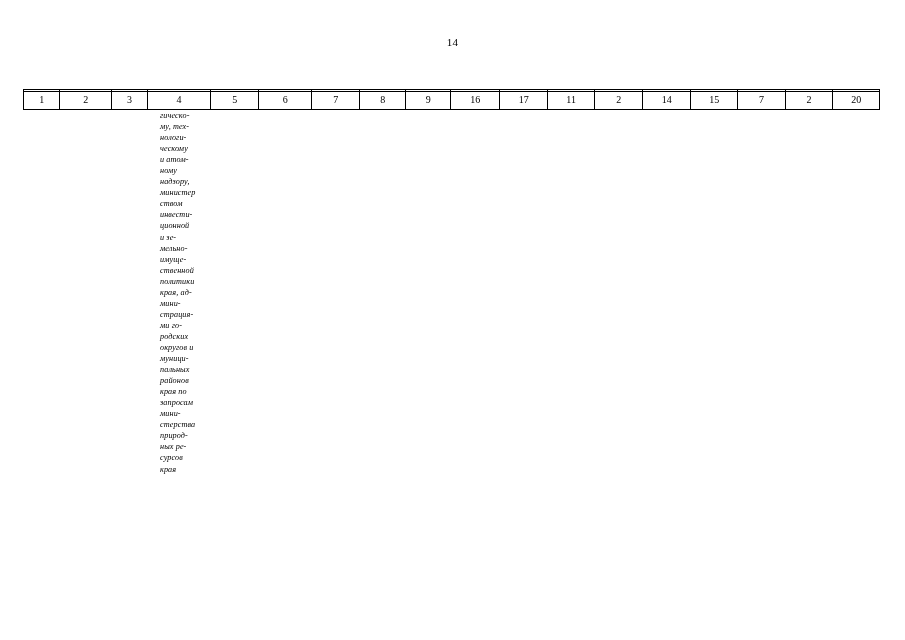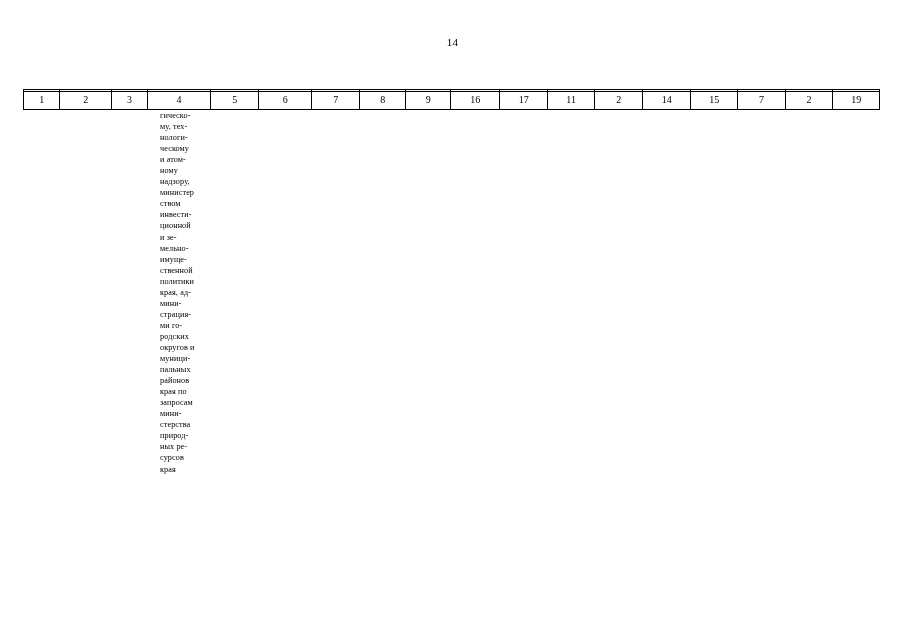--- a/index.html
+++ b/index.html
@@ -58,21 +58,21 @@
     left: 160px;
     top: 110px;
     width: 64px;
     font-size: 8.2px;
     line-height: 11.05px;
     text-align: left;
     letter-spacing: 0.1px;
     white-space: pre-line;
     word-break: keep-all;
   }
-  .body-block span { display: block; }
+  .body-block span { display: block; font-style: italic; }
 </style>
 </head>
 <body>
 
 <div class="page-number">14</div>
 
 <table class="doc-table">
   <colgroup>
     <col style="width:36px">
       <col style="width:51px">
@@ -105,18 +105,18 @@
       <td>8</td>
       <td>9</td>
       <td>16</td>
       <td>17</td>
       <td>11</td>
       <td>2</td>
       <td>14</td>
       <td>15</td>
       <td>7</td>
       <td>2</td>
-      <td>19</td>
+      <td>20</td>
     </tr>
   </tbody>
 </table>
 
 <div class="body-block"><span>гическо-</span><span>му, тех-</span><span>нологи-</span><span>ческому</span><span>и атом-</span><span>ному</span><span>надзору,</span><span>министер</span><span>ством</span><span>инвести-</span><span>ционной</span><span>и зе-</span><span>мельно-</span><span>имуще-</span><span>ственной</span><span>политики</span><span>края, ад-</span><span>мини-</span><span>страция-</span><span>ми го-</span><span>родских</span><span>округов и</span><span>муници-</span><span>пальных</span><span>районов</span><span>края по</span><span>запросам</span><span>мини-</span><span>стерства</span><span>природ-</span><span>ных ре-</span><span>сурсов</span><span>края</span></div>
 
 </body></html>

